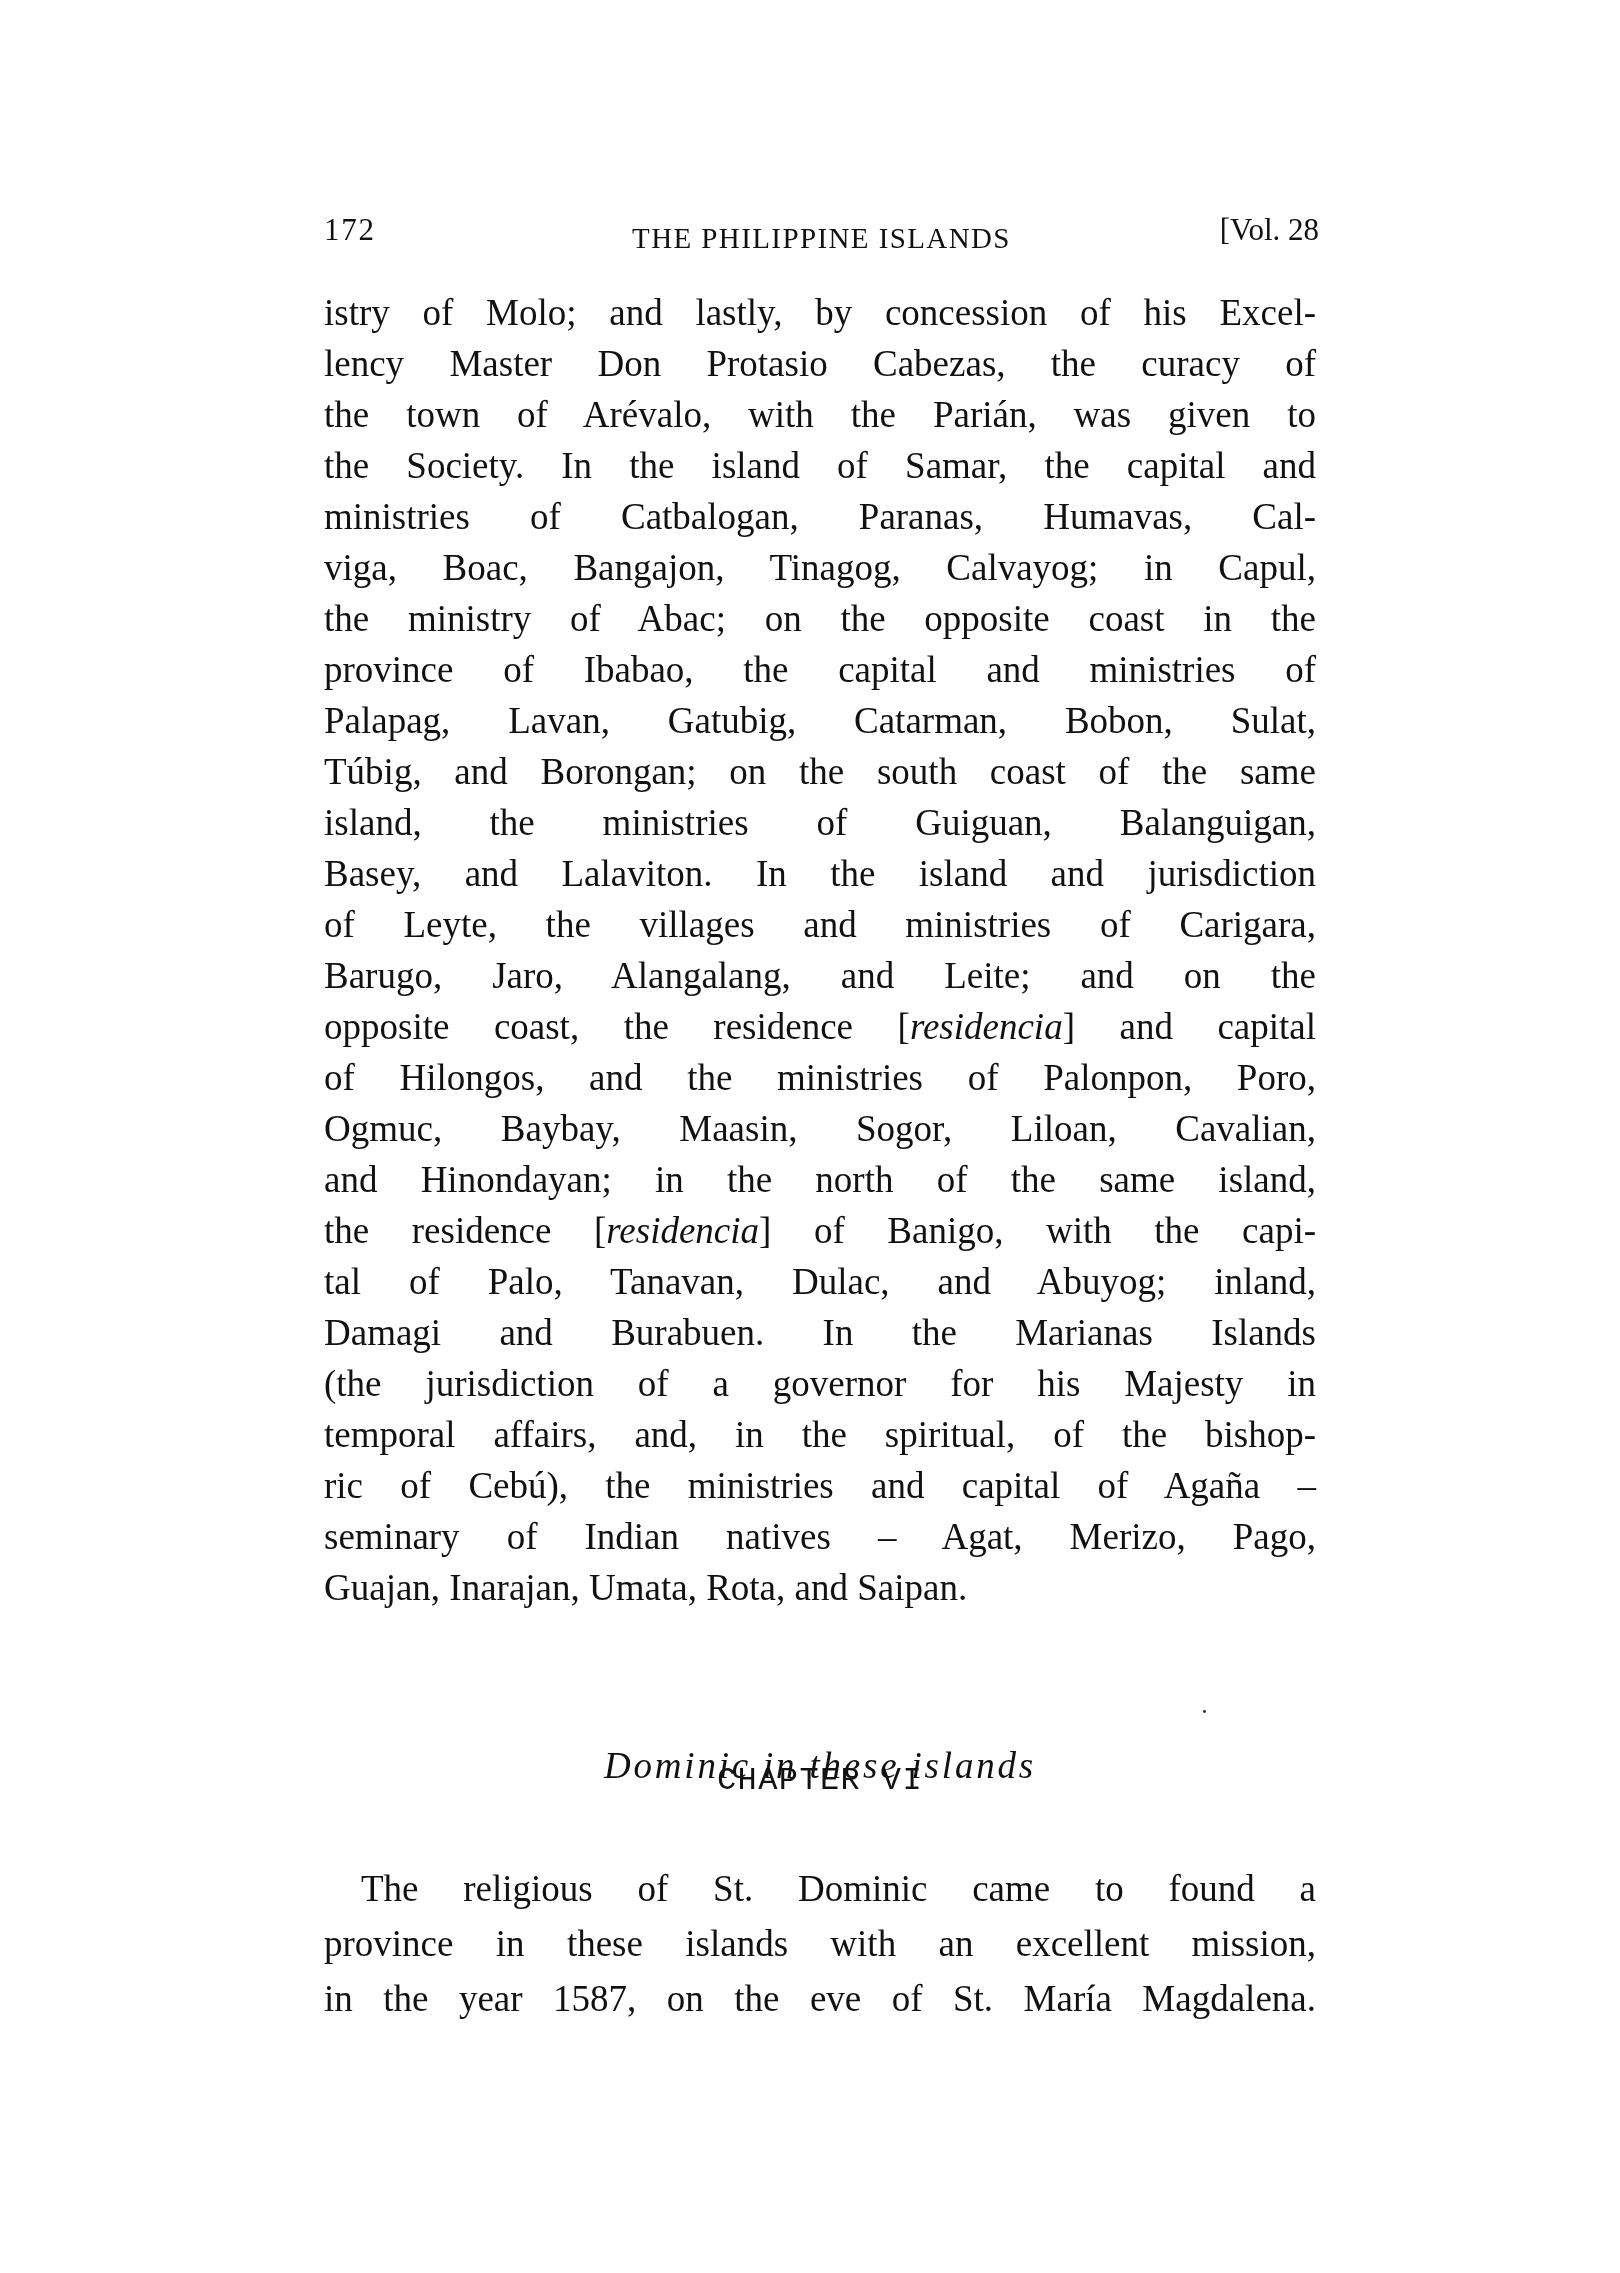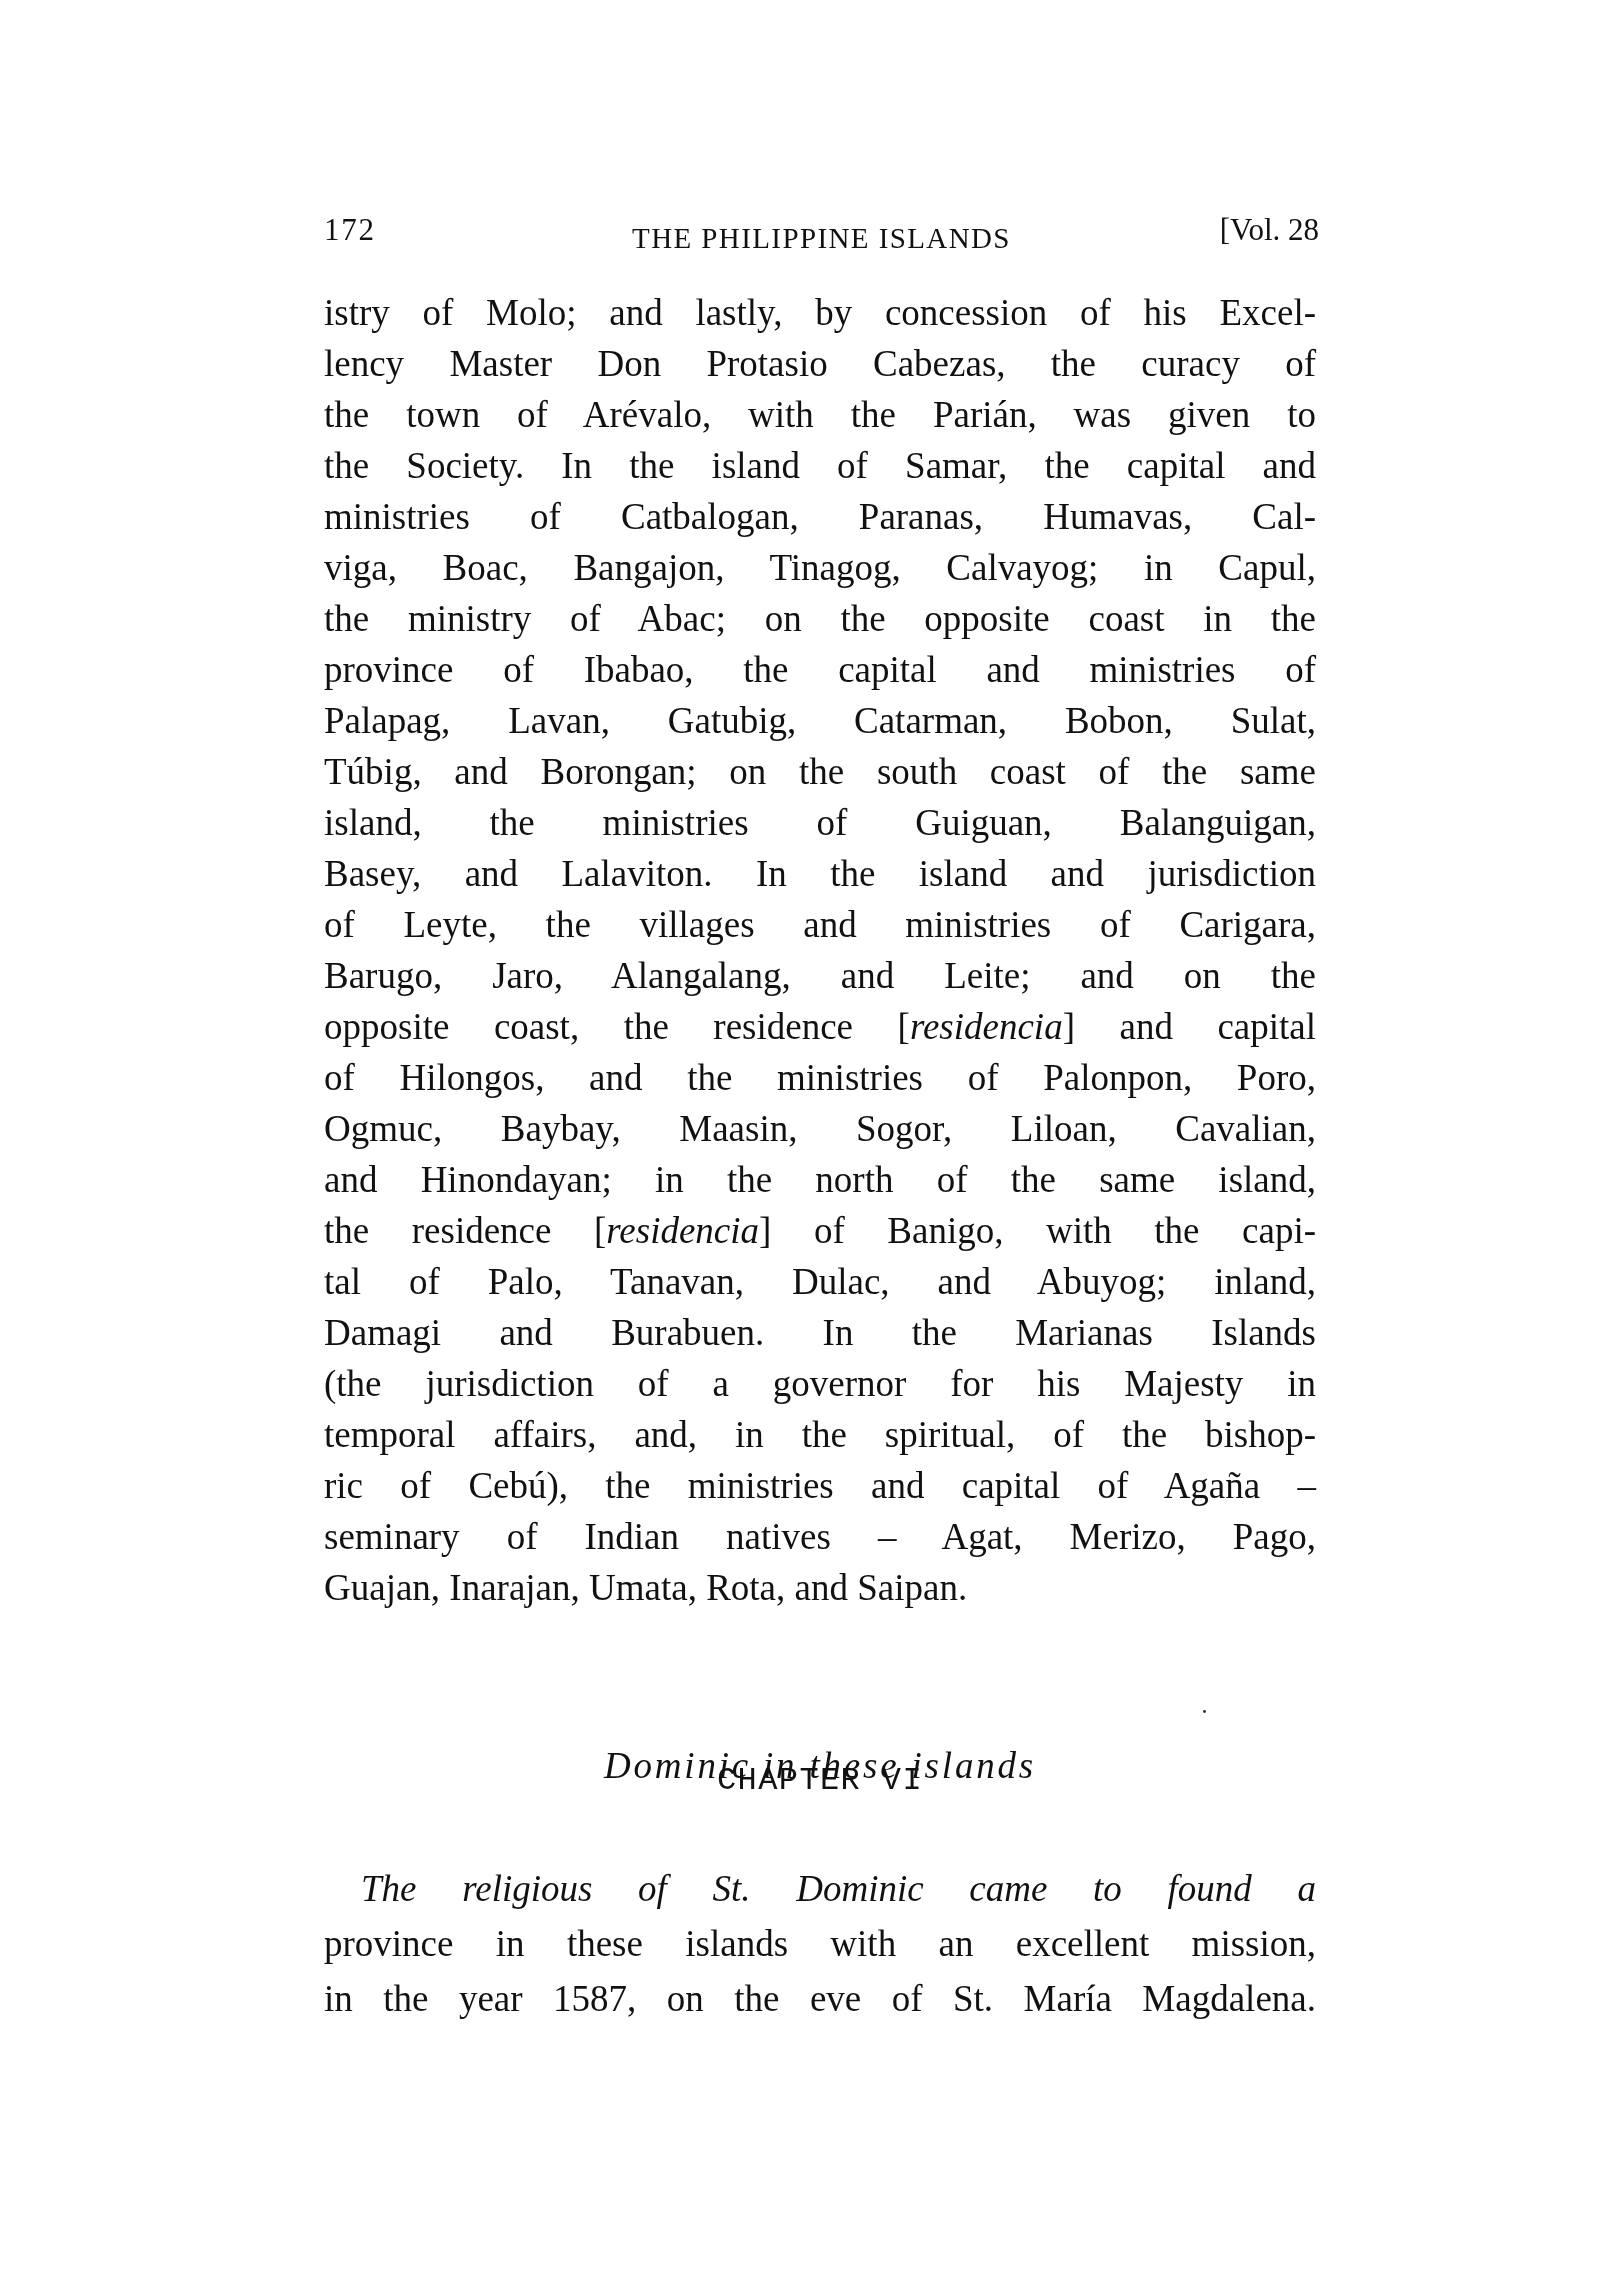--- a/index.html
+++ b/index.html
@@ -28,21 +28,21 @@
     position: absolute; left: 324px; width: 992px; text-align: center;
   }
   .chapter-num { top: 1758px; font-size: 32px; line-height: 46px; letter-spacing: 1.4px; font-family: Liberation Mono, monospace; }
   .chapter-title { top: 1741px; font-size: 37px; line-height: 50px; font-style: italic; letter-spacing: 2.8px; }
   .chapter-title span { display: block; }
   .para2 {
     position: absolute; left: 324px; top: 1861px; width: 992px;
     font-size: 37px; line-height: 55px;
   }
   .para2 .line { height: 55px; }
-  .para2 .line.indent { padding-left: 37px; box-sizing: border-box; font-style: italic; }
+  .para2 .line.indent { padding-left: 37px; box-sizing: border-box; }
   .speck { position: absolute; left: 1203px; top: 1710px; width: 2.8px; height: 2.8px; background: #333; border-radius: 50%; }
 </style>
 </head>
 <body>
 
 <header class="running-head">
   <span class="page-num">172</span>
   <span class="title">THE PHILIPPINE ISLANDS</span>
   <span class="vol">[Vol. 28</span>
 </header>

